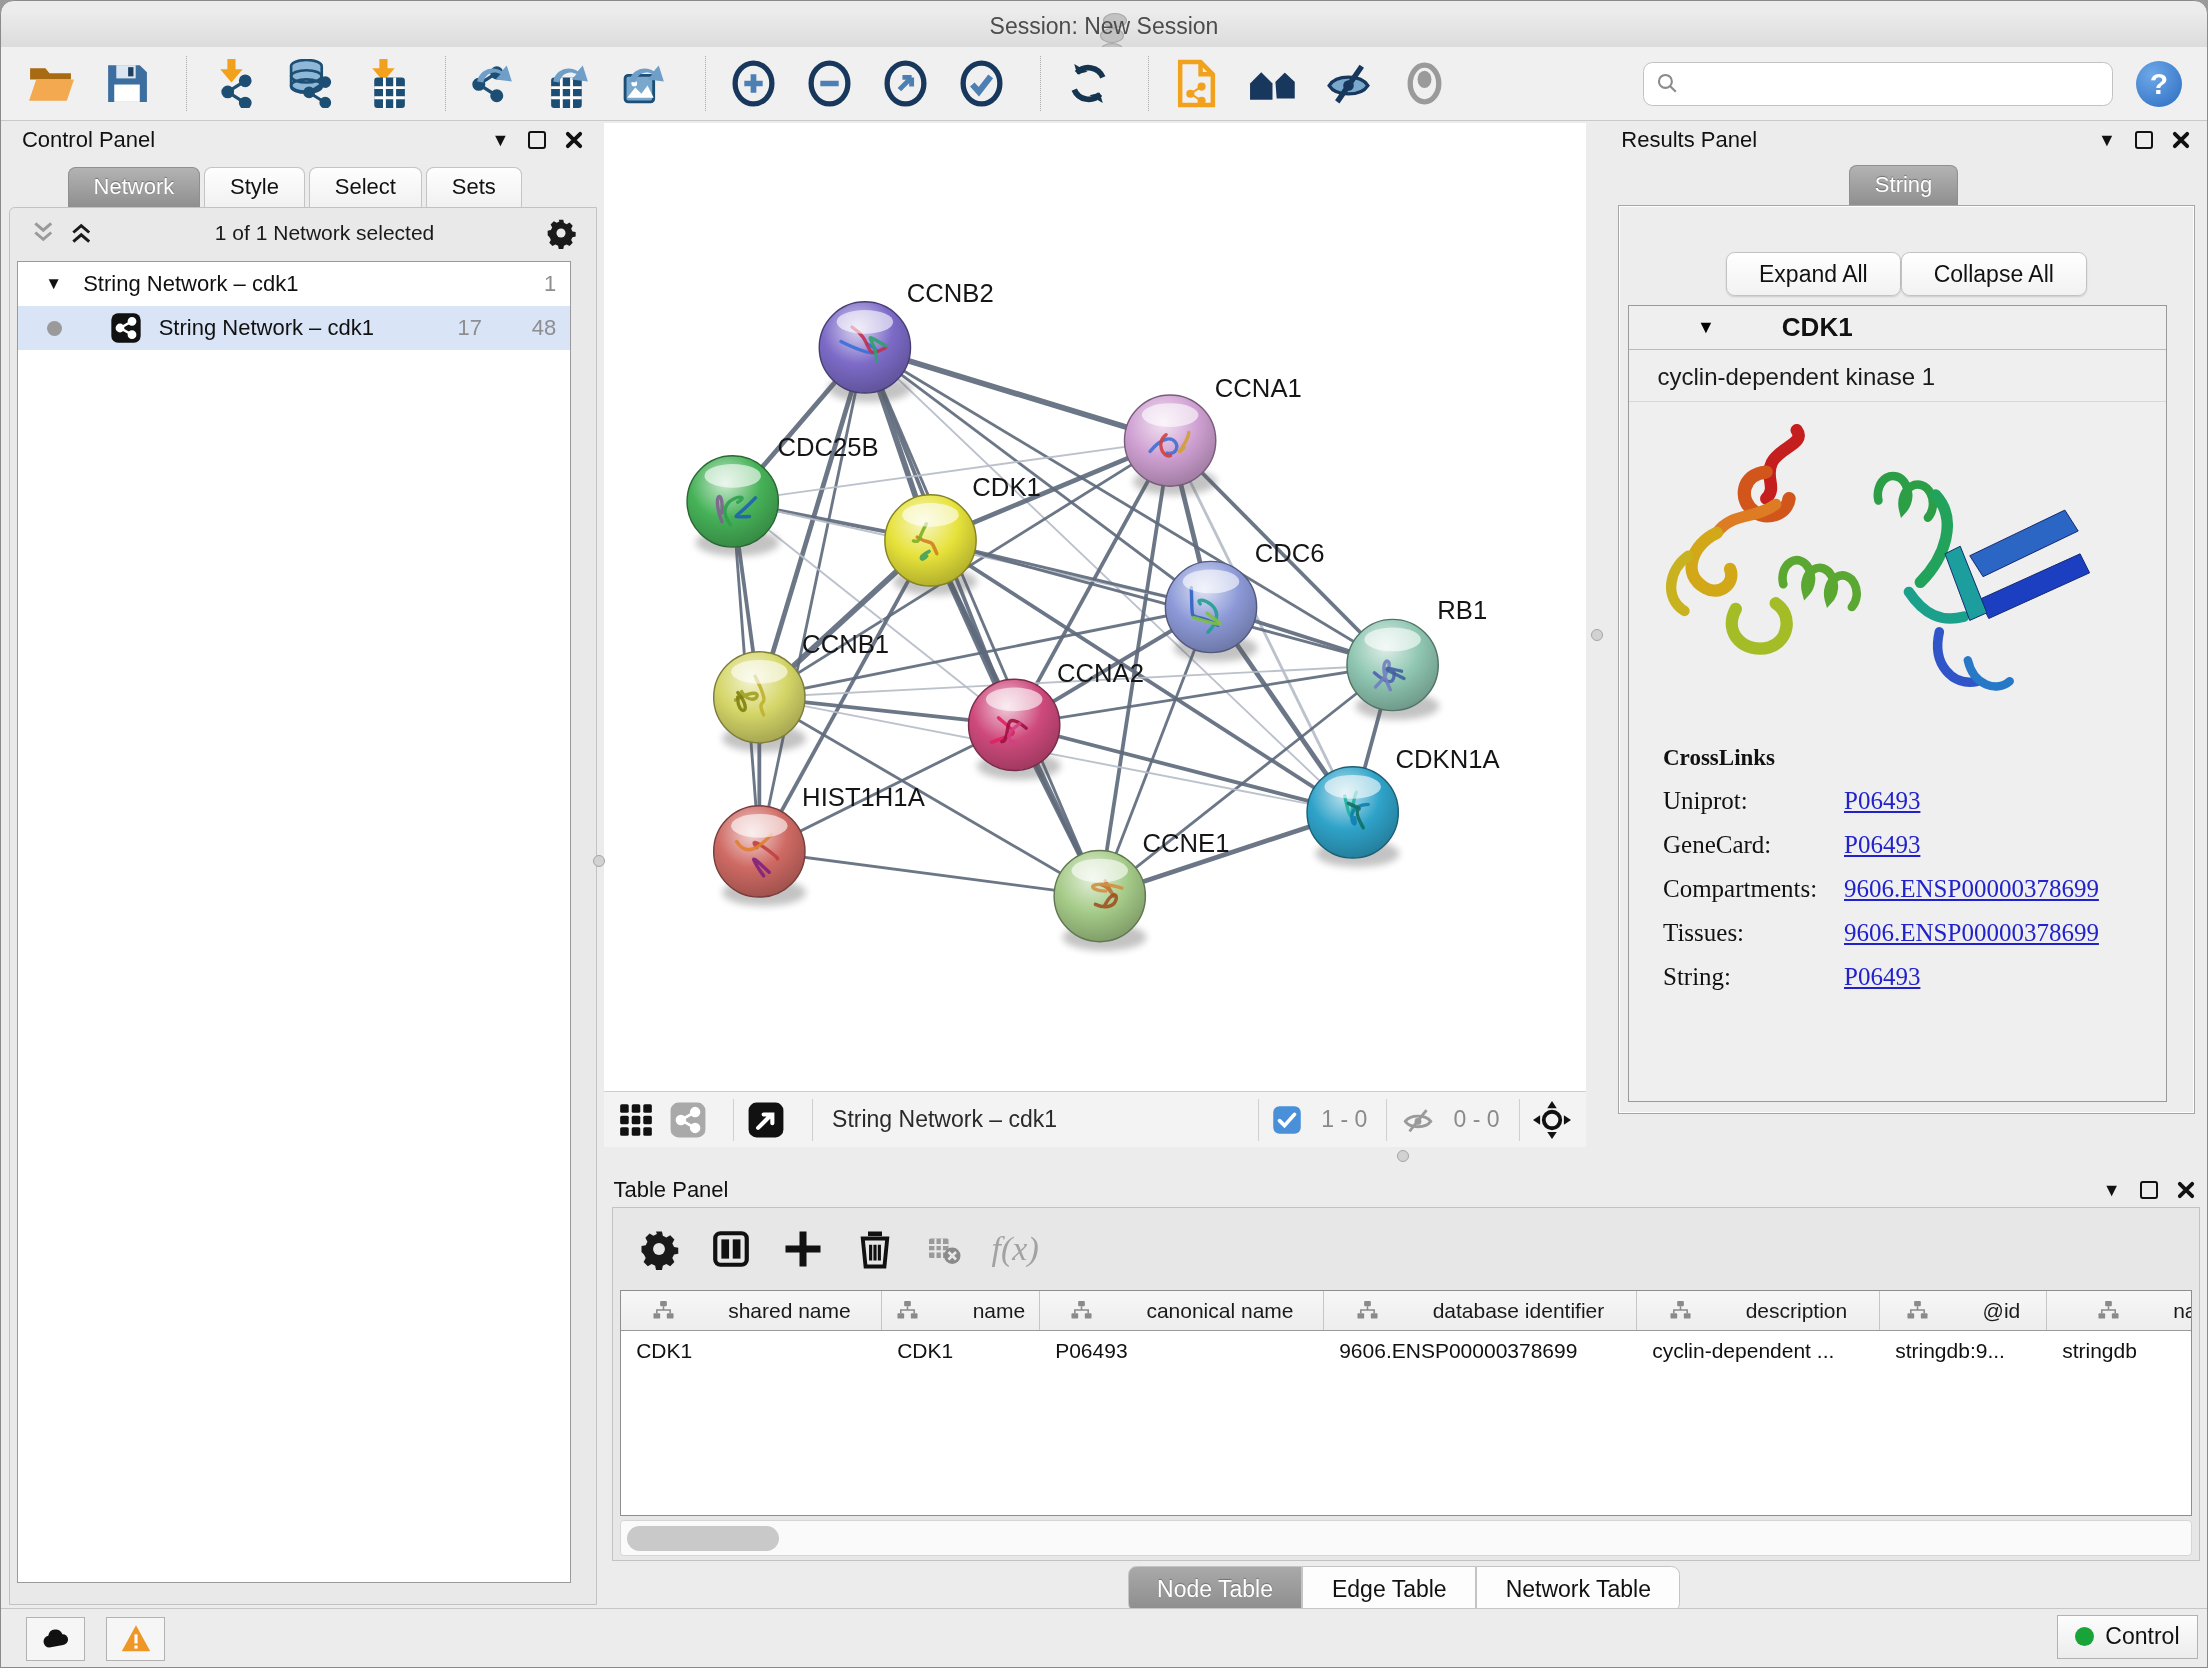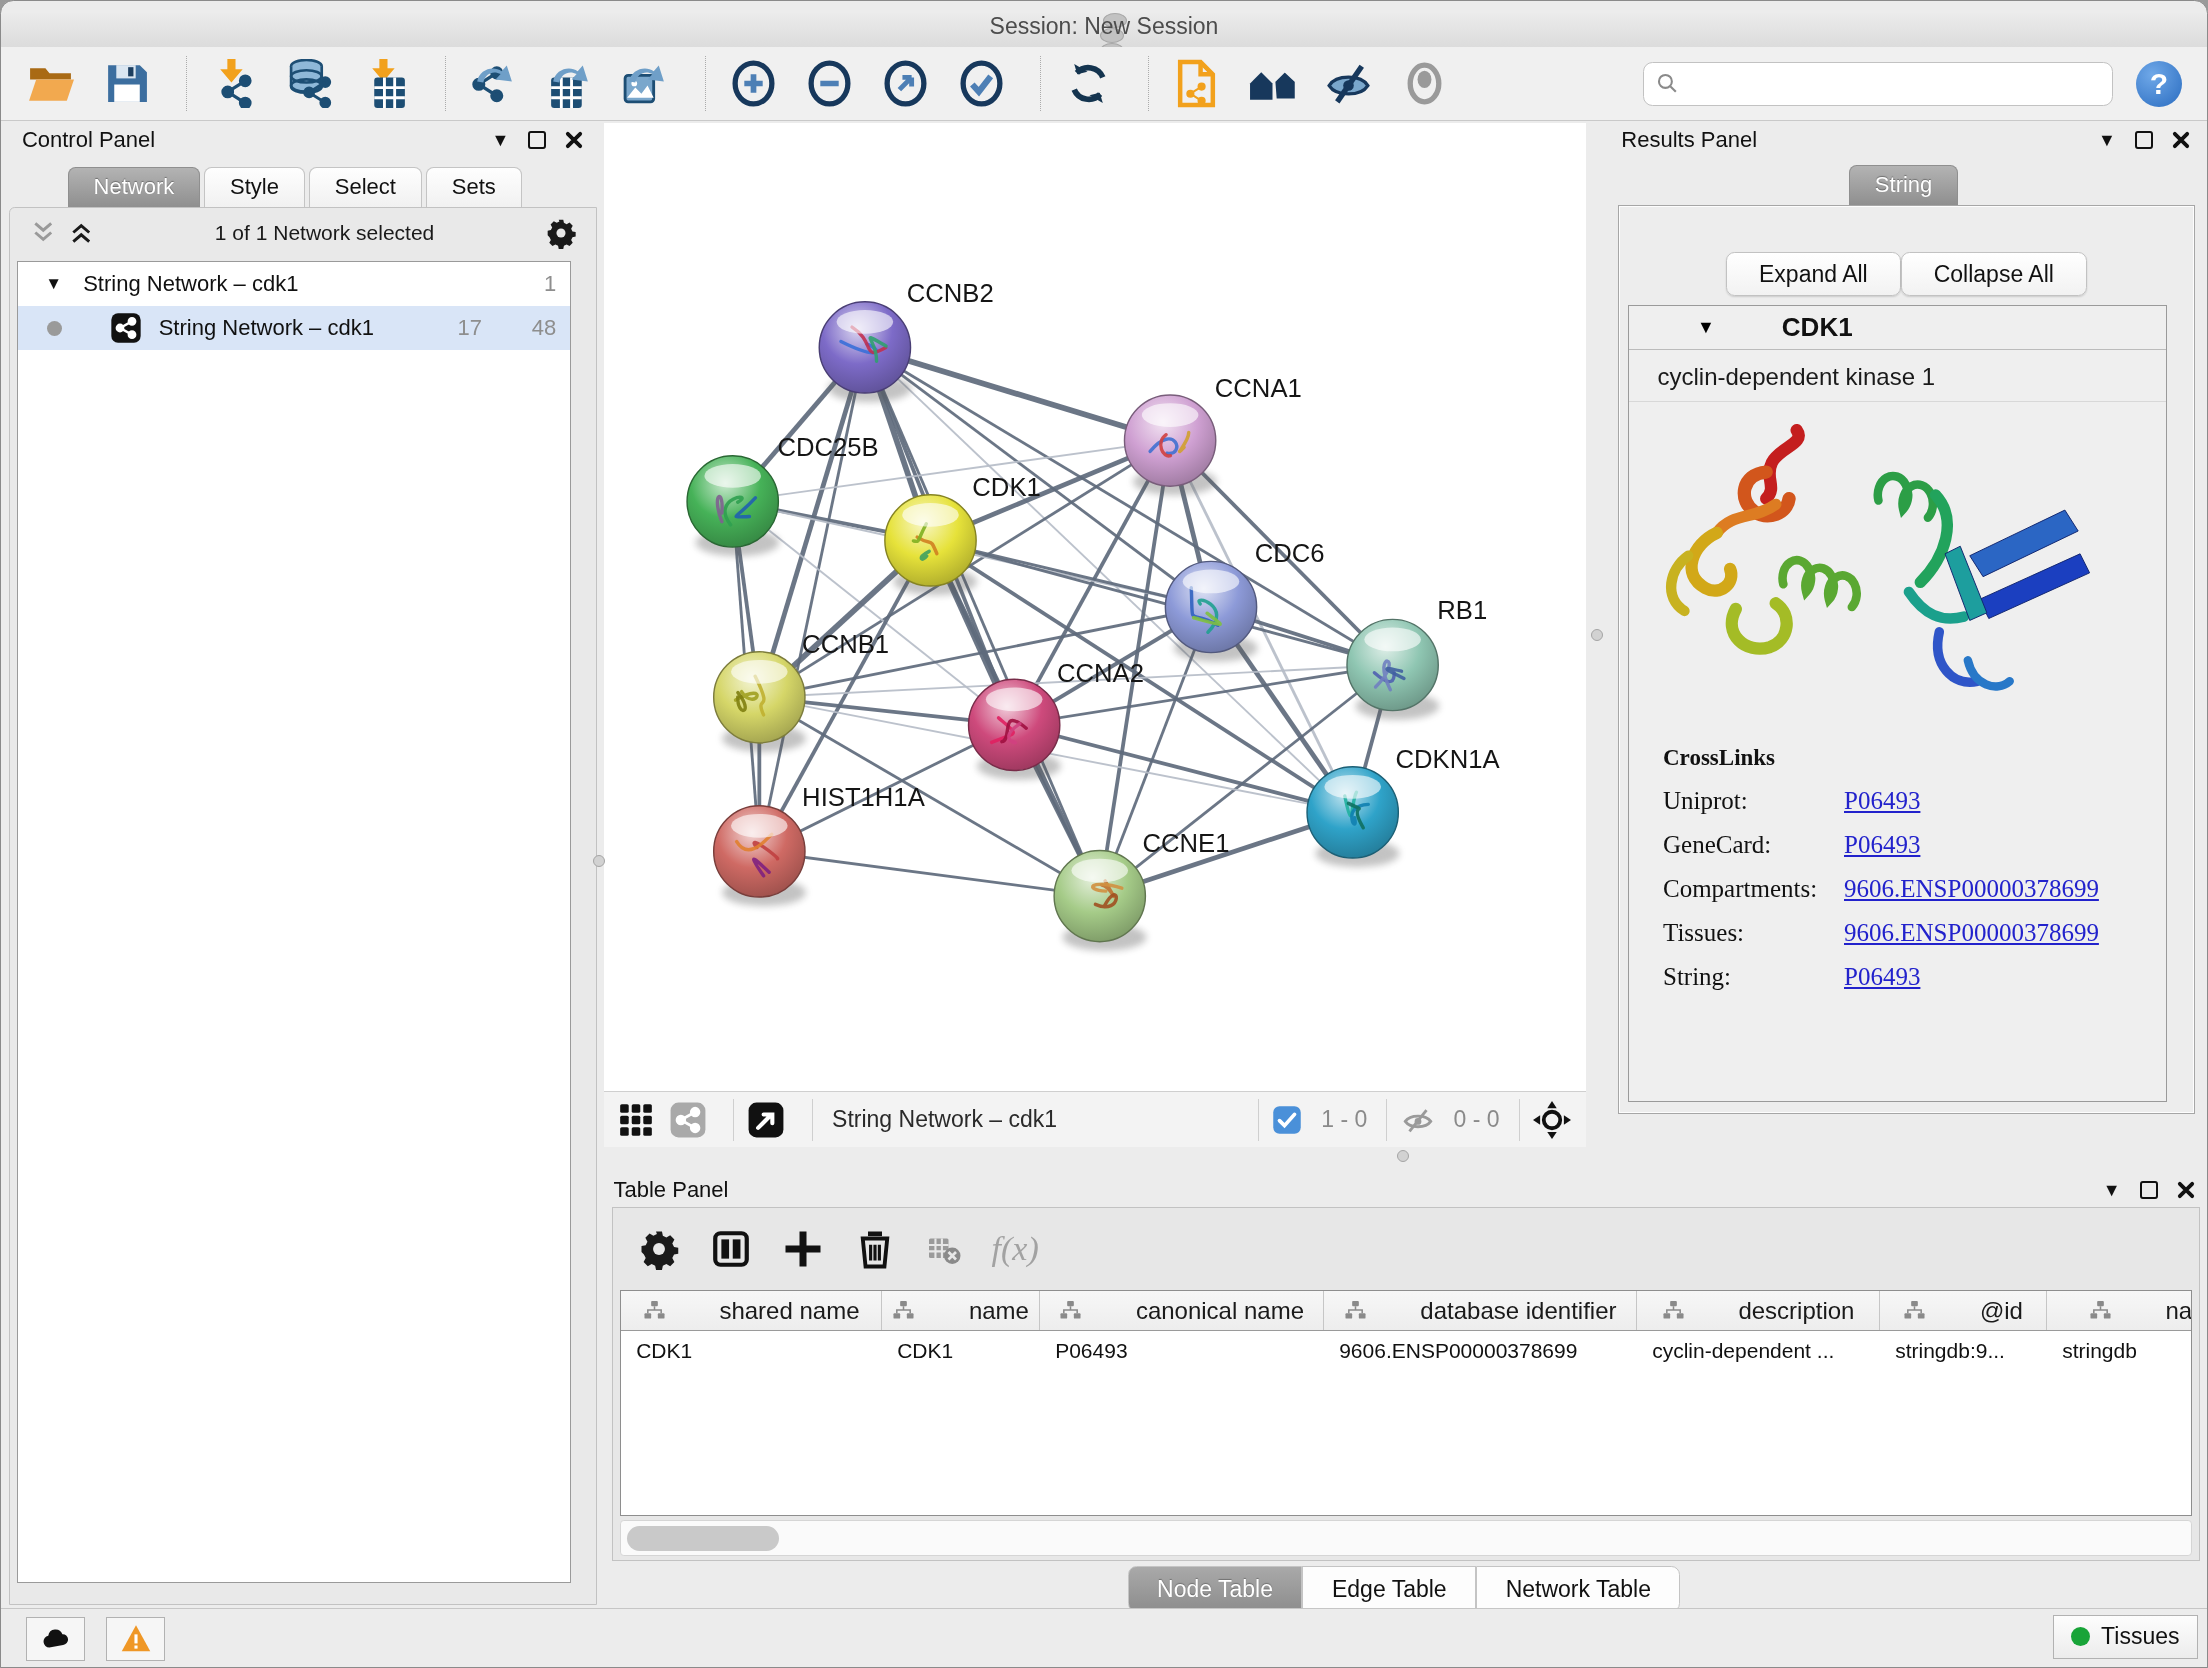--- a/index.html
+++ b/index.html
@@ -107,21 +107,21 @@
   .tp-box { position:absolute; left:7.6px; right:3.8px; top:44px; bottom:0; background:#e7e7e7;
             border:1px solid #c2c2c2; }
   .tp-toolbar { display:flex; align-items:center; height:82px; padding-left:25px; }
   .tp-icon { width:42px; height:42px; margin-right:30px; }
   .tp-icon svg { width:100%; height:100%; }
   .tp-fx { font-family:"Liberation Serif", serif; font-style:italic; font-size:34px; color:#a2a2a2; }
   .tp-table { position:absolute; left:7.6px; right:7.6px; top:82px; bottom:44px; background:#fff;
               border:1.9px solid #8e8e8e; overflow:hidden; }
   .tp-hrow { display:flex; height:40px; background:linear-gradient(#f7f7f7,#ededed);
              border-bottom:1.9px solid #9a9a9a; }
-  .tp-hcell { display:flex; align-items:center; justify-content:center; font-size:24px; color:#1a1a1a;
+  .tp-hcell { display:flex; align-items:center; justify-content:center; font-size:21px; color:#1a1a1a;
               border-right:1px solid #c6c6c6; flex:none; overflow:hidden; white-space:nowrap;gap:44px; }
   .tp-hcell svg { width:23px; height:21px; margin-right:9.5px; flex:none; }
   .tp-drow { display:flex; height:42px; }
   .tp-dcell { font-size:21px; color:#111; padding:7.6px 0 0 15px; border-right:1px solid transparent;
               flex:none; overflow:hidden; white-space:nowrap; }
   .tp-hscroll { position:absolute; left:7.6px; right:7.6px; bottom:3.8px; height:36px; background:#fafafa;
                 border:1px solid #d5d5d5; border-radius:3.8px; }
   .tp-thumb { position:absolute; left:5.7px; top:4.8px; width:152px; height:25px; background:#c9c9c9; border-radius:12.4px; }
   .tp-tabs { position:absolute; left:0; right:0; top:403px; display:flex; justify-content:center; }
   .tp-tab { height:46px; padding:0 28.5px; font-size:23px; display:flex; align-items:center;
@@ -857,17 +857,17 @@
     </div>
     <div class="sb-btn" style="left:105px;">
       <svg viewBox="0 0 24 22">
           <path d="M12 1L23 21H1z" fill="#ef9726"></path>
           <rect x="10.8" y="8" width="2.4" height="7" fill="#fff"></rect>
           <rect x="10.8" y="16.6" width="2.4" height="2.4" fill="#fff"></rect>
         </svg>
     </div>
     <div class="memory-btn">
       <span class="mem-dot"></span>
-      <span>Tissues</span>
+      <span>Control</span>
     </div>
   </div>
 </div>
 
 
 </body></html>

